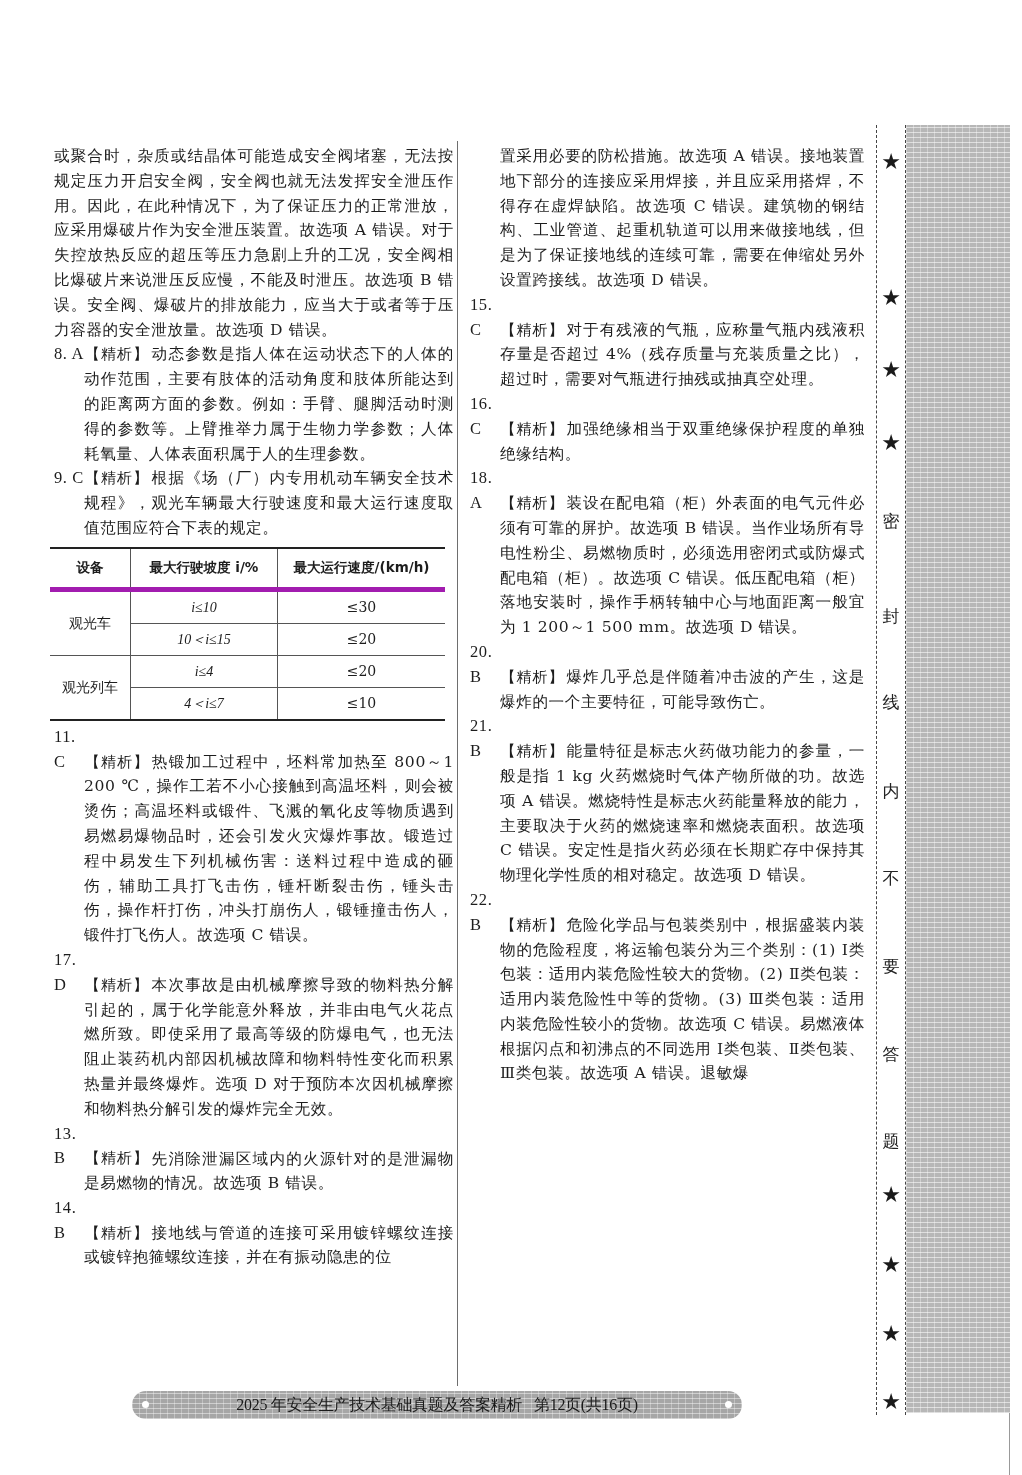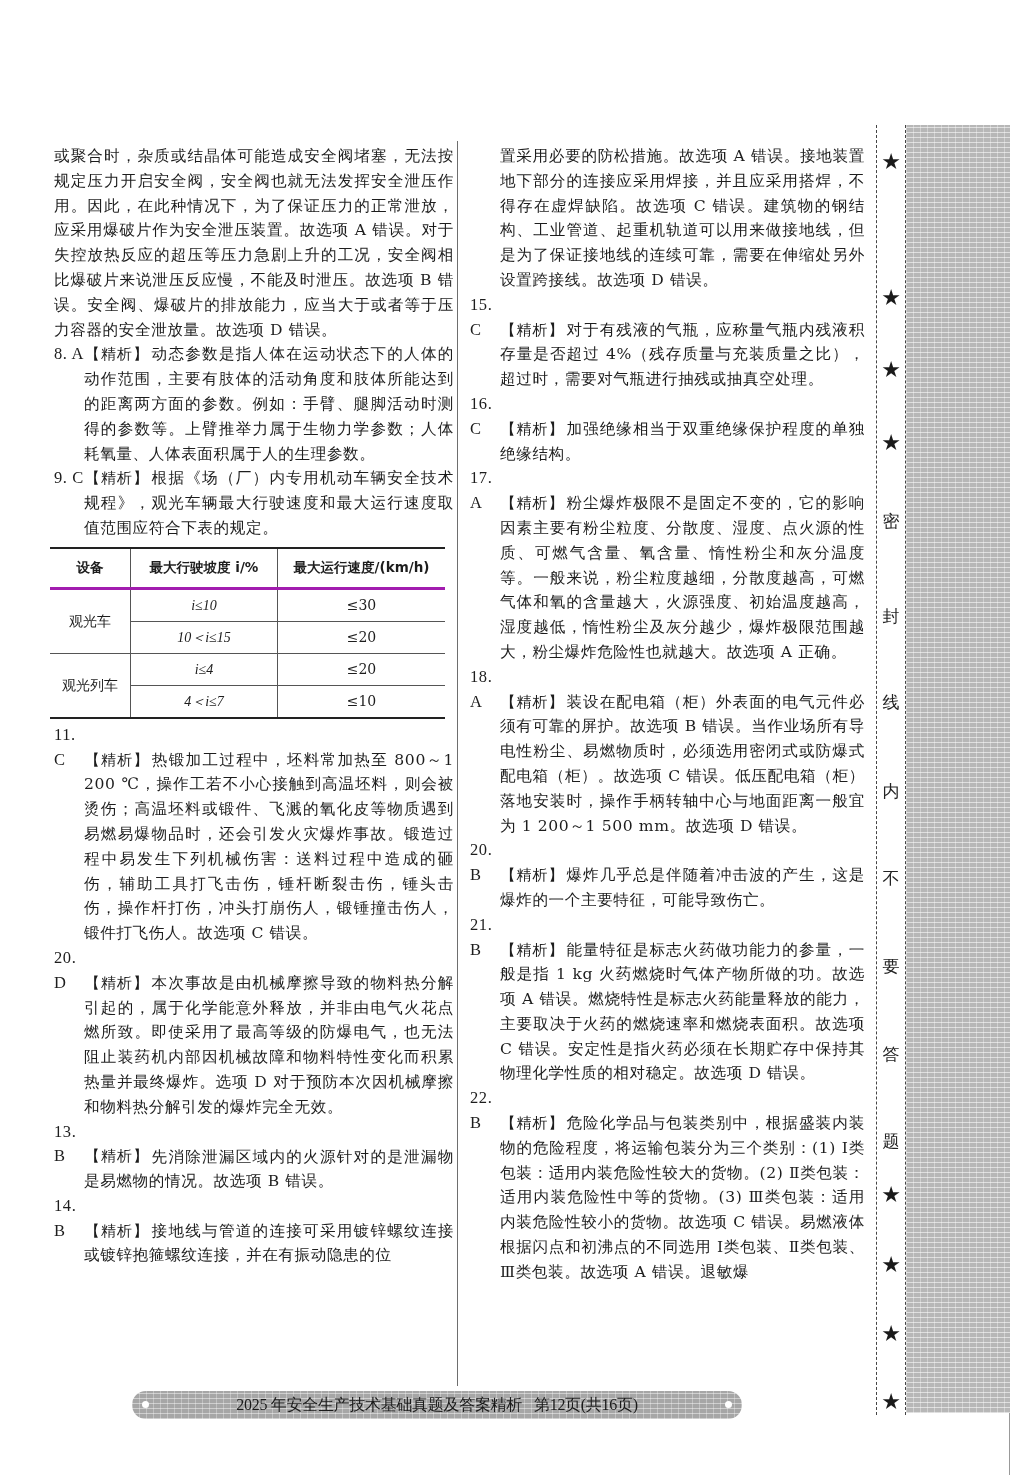--- a/index.html
+++ b/index.html
@@ -27,21 +27,21 @@
   .item .num { display: inline-block; width: 30px; text-indent: 0; font-family: "Liberation Serif", serif; font-size: 16.5px; }
   .item .tag { font-family: "DejaVu Sans", sans-serif; font-weight: normal; font-size: 15px; margin-right: 2px; }
 
   table.spec {
     border-collapse: collapse; width: 395px; margin: 6px 0 4px -4px;
     font-size: 14px; line-height: 31px; letter-spacing: 0;
     text-indent: 0;
   }
   table.spec th {
     font-family: "DejaVu Sans", sans-serif; font-weight: bold; font-size: 13.5px;
-    border-top: 2px solid #222; border-bottom: 3px solid #a21caf; padding: 0 4px; text-align: center;
+    border-top: 2px solid #222; border-bottom: 5px solid #a21caf; padding: 0 4px; text-align: center;
     height: 38px;
   }
   table.spec td { border-bottom: 1px solid #555; text-align: center; padding: 0 0; height: 31px; }
   table.spec tr.last td { border-bottom: 2px solid #222; }
   table.spec .vline { border-right: 1px solid #555; }
   table.spec i { font-family: "Liberation Serif", serif; }
 
   
   .binding-line-left { position: absolute; left: 876px; top: 84px; height: 1290px; border-left: 1px dashed #444; }
   .binding-line-right { position: absolute; left: 905px; top: 84px; height: 1290px; border-left: 1px dashed #444; }
@@ -118,37 +118,36 @@
         <tr class="last">
           <td class="vline"><i>4＜i≤7</i></td>
           <td>≤10</td>
         </tr>
       </tbody>
     </table>
 
 
     <p class="item"><span class="num">11. C</span><span class="tag">【精析】</span><span>热锻加工过程中，坯料常加热至 800～1 200 ℃，操作工若不小心接触到高温坯料，则会被烫伤；高温坯料或锻件、飞溅的氧化皮等物质遇到易燃易爆物品时，还会引发火灾爆炸事故。锻造过程中易发生下列机械伤害：送料过程中造成的砸伤，辅助工具打飞击伤，锤杆断裂击伤，锤头击伤，操作杆打伤，冲头打崩伤人，锻锤撞击伤人，锻件打飞伤人。故选项 C 错误。</span></p>
 
-    <p class="item"><span class="num">20. D</span><span class="tag">【精析】</span><span>本次事故是由机械摩擦导致的物料热分解引起的，属于化学能意外释放，并非由电气火花点燃所致。即使采用了最高等级的防爆电气，也无法阻止装药机内部因机械故障和物料特性变化而积累热量并最终爆炸。选项 D 对于预防本次因机械摩擦和物料热分解引发的爆炸完全无效。</span></p>
+    <p class="item"><span class="num">17. D</span><span class="tag">【精析】</span><span>本次事故是由机械摩擦导致的物料热分解引起的，属于化学能意外释放，并非由电气火花点燃所致。即使采用了最高等级的防爆电气，也无法阻止装药机内部因机械故障和物料特性变化而积累热量并最终爆炸。选项 D 对于预防本次因机械摩擦和物料热分解引发的爆炸完全无效。</span></p>
 
     <p class="item"><span class="num">13. B</span><span class="tag">【精析】</span><span>先消除泄漏区域内的火源针对的是泄漏物是易燃物的情况。故选项 B 错误。</span></p>
 
     <p class="item"><span class="num">14. B</span><span class="tag">【精析】</span><span>接地线与管道的连接可采用镀锌螺纹连接或镀锌抱箍螺纹连接，并在有振动隐患的位</span></p>
   </div>
 
   <div class="col-divider"></div>
 
   <div class="col col-right">
     <p class="para" style="padding-left:30px">置采用必要的防松措施。故选项 A 错误。接地装置地下部分的连接应采用焊接，并且应采用搭焊，不得存在虚焊缺陷。故选项 C 错误。建筑物的钢结构、工业管道、起重机轨道可以用来做接地线，但是为了保证接地线的连续可靠，需要在伸缩处另外设置跨接线。故选项 D 错误。</p>
 
     <p class="item"><span class="num">15. C</span><span class="tag">【精析】</span><span>对于有残液的气瓶，应称量气瓶内残液积存量是否超过 4%（残存质量与充装质量之比），超过时，需要对气瓶进行抽残或抽真空处理。</span></p>
 
     <p class="item"><span class="num">16. C</span><span class="tag">【精析】</span><span>加强绝缘相当于双重绝缘保护程度的单独绝缘结构。</span></p>
 
-    <p class="item"><span class="num">17. A</span><span class="tag">【精析】</span><span>粉尘爆炸极限不是固定不变的，它的影响因素主要有粉尘粒度、分散度、湿度、点火源的性质、可燃气含量、氧含量、惰性粉尘和灰分温度等。一般来说，粉尘粒度越细，分散度越高，可燃气体和氧的含量越大，火源强度、初始温度越高，湿度越低，惰性粉尘及灰分越少，爆炸极限范围越大，粉尘爆炸危险性也就越大。故选项 A 正确。</span></p>
 
     <p class="item"><span class="num">18. A</span><span class="tag">【精析】</span><span>装设在配电箱（柜）外表面的电气元件必须有可靠的屏护。故选项 B 错误。当作业场所有导电性粉尘、易燃物质时，必须选用密闭式或防爆式配电箱（柜）。故选项 C 错误。低压配电箱（柜）落地安装时，操作手柄转轴中心与地面距离一般宜为 1 200～1 500 mm。故选项 D 错误。</span></p>
 
 
     <p class="item"><span class="num">20. B</span><span class="tag">【精析】</span><span>爆炸几乎总是伴随着冲击波的产生，这是爆炸的一个主要特征，可能导致伤亡。</span></p>
 
     <p class="item"><span class="num">21. B</span><span class="tag">【精析】</span><span>能量特征是标志火药做功能力的参量，一般是指 1 kg 火药燃烧时气体产物所做的功。故选项 A 错误。燃烧特性是标志火药能量释放的能力，主要取决于火药的燃烧速率和燃烧表面积。故选项 C 错误。安定性是指火药必须在长期贮存中保持其物理化学性质的相对稳定。故选项 D 错误。</span></p>
 
     <p class="item"><span class="num">22. B</span><span class="tag">【精析】</span><span>危险化学品与包装类别中，根据盛装内装物的危险程度，将运输包装分为三个类别：(1) Ⅰ类包装：适用内装危险性较大的货物。(2) Ⅱ类包装：适用内装危险性中等的货物。(3) Ⅲ类包装：适用内装危险性较小的货物。故选项 C 错误。易燃液体根据闪点和初沸点的不同选用 Ⅰ类包装、Ⅱ类包装、Ⅲ类包装。故选项 A 错误。退敏爆</span></p>
   </div>

